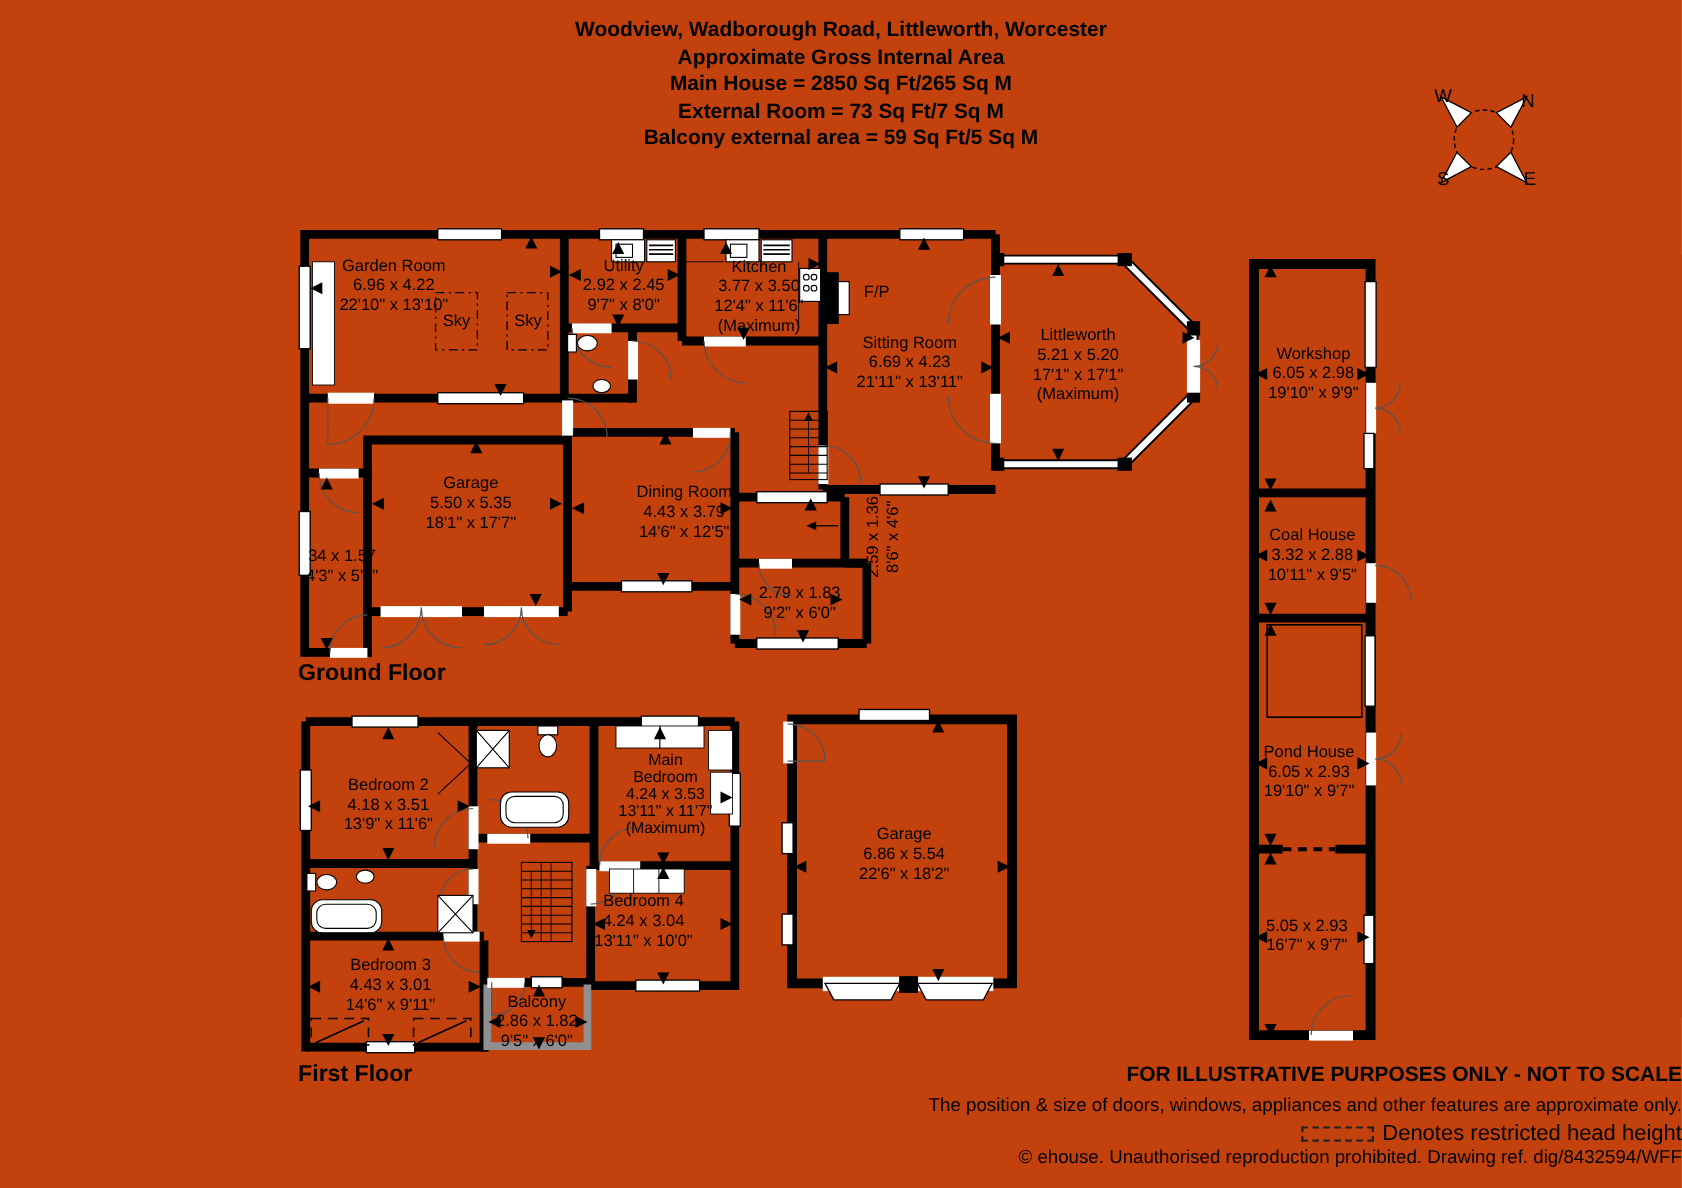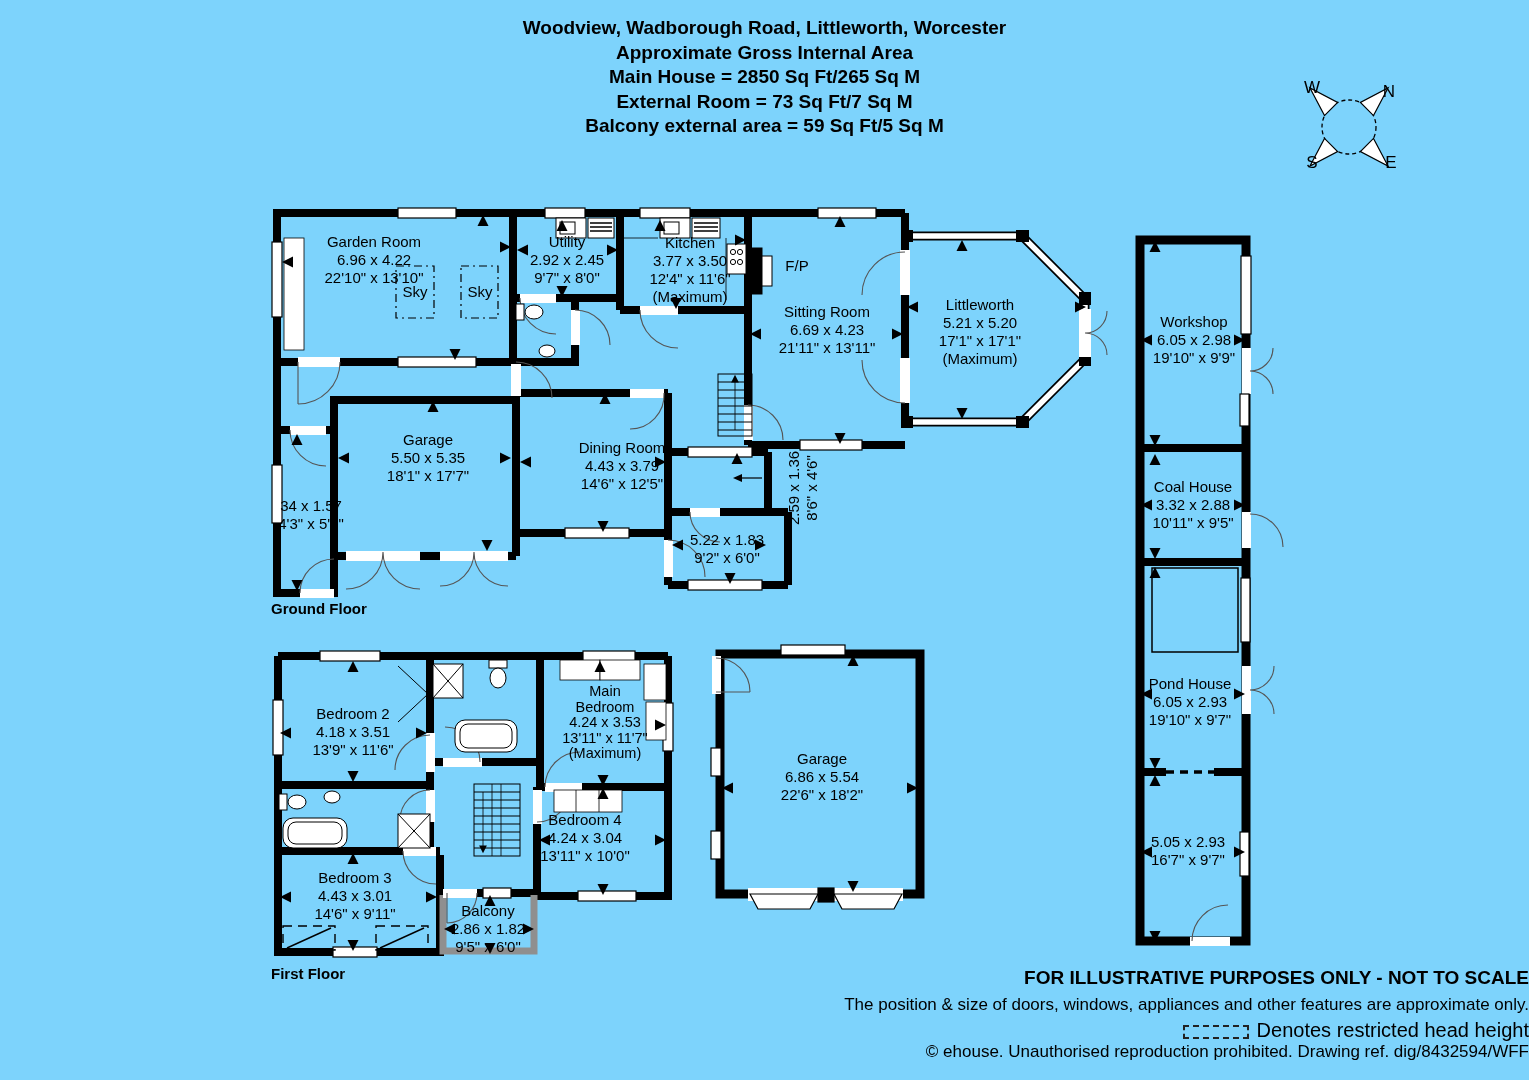--- a/index.html
+++ b/index.html
@@ -1,26 +1,26 @@
 <!DOCTYPE html>
 <html><head>
 <meta charset="utf-8">
 <style>
   html,body{margin:0;padding:0;background:#fff}
-  .canvas{position:relative;width:1529px;height:1080px;background:#7dd3fc;
+  .canvas{position:relative;width:1529px;height:1080px;background:#c2410c;
     font-family:"Liberation Sans",sans-serif;color:#000;overflow:hidden}
   svg.plan{position:absolute;left:0;top:0}
   .hdr{position:absolute;left:0;right:0;top:16px;text-align:center;
     font-weight:bold;font-size:19px;line-height:24.5px}
   .rlabel{position:absolute;display:flex;flex-direction:column;align-items:center;
     text-align:center;font-size:15px;line-height:18px;white-space:nowrap;
     transform:translate(-50%,-50%)}
   .rlabel.tight{line-height:15.5px;font-size:14.5px}
   .rlabel.rot{transform:translate(-50%,-50%) rotate(-90deg)}
-  .flabel{position:absolute;font-weight:bold;font-size:15px;white-space:nowrap}
+  .flabel{position:absolute;font-weight:bold;font-size:21px;white-space:nowrap}
   .cletter{position:absolute;font-size:17px;transform:translate(-50%,-50%)}
   .ftr{position:absolute;left:0;right:0;text-align:right;white-space:nowrap}
   .f1{top:967px;font-weight:bold;font-size:19px}
   .f2{top:995px;font-size:17px}
   .f3{top:1019px;font-size:20px}
   .f4{top:1042px;font-size:17px}
   .key{display:inline-block;width:62px;height:10px;border:2px dashed #222;
     margin-right:8px;vertical-align:middle}
 </style>
 </head>
@@ -368,21 +368,21 @@
   <div>Main House = 2850 Sq Ft/265 Sq M</div>
   <div>External Room = 73 Sq Ft/7 Sq M</div>
   <div>Balcony external area = 59 Sq Ft/5 Sq M</div>
 </div>
 
 <div class="cletter" style="left:1312px;top:88px">W</div>
 <div class="cletter" style="left:1389px;top:92px">N</div>
 <div class="cletter" style="left:1312px;top:163px">S</div>
 <div class="cletter" style="left:1391px;top:163px">E</div>
 
-<div class="rlabel" style="left:374px;top:260px">
+<div class="rlabel" style="left:358px;top:260px">
   <span>Garden Room</span>
   <span>6.96 x 4.22</span>
   <span>22'10" x 13'10"</span>
 </div>
 <div class="rlabel" style="left:415px;top:292px">
   <span>Sky</span>
 </div>
 <div class="rlabel" style="left:480px;top:292px">
   <span>Sky</span>
 </div>
@@ -419,21 +419,21 @@
 <div class="rlabel" style="left:311px;top:515px">
   <span>34 x 1.57</span>
   <span>4'3" x 5'2"</span>
 </div>
 <div class="rlabel" style="left:622px;top:466px">
   <span>Dining Room</span>
   <span>4.43 x 3.79</span>
   <span>14'6" x 12'5"</span>
 </div>
 <div class="rlabel" style="left:727px;top:549px">
-  <span>5.22 x 1.83</span>
+  <span>2.79 x 1.83</span>
   <span>9'2" x 6'0"</span>
 </div>
 <div class="rlabel rot" style="left:803px;top:488px">
   <span>2.59 x 1.36</span>
   <span>8'6" x 4'6"</span>
 </div>
 <div class="flabel" style="left:271px;top:600px">Ground Floor</div>
 
 <div class="rlabel" style="left:353px;top:732px">
   <span>Bedroom 2</span>

